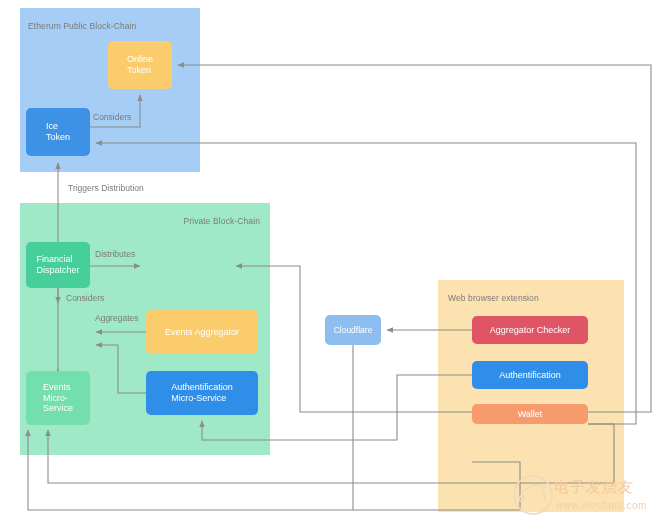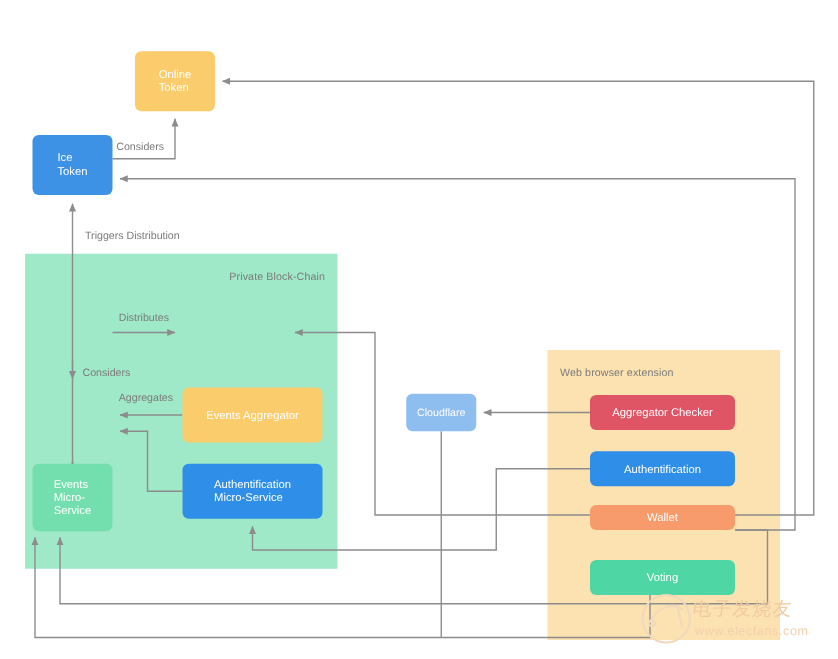--- a/index.html
+++ b/index.html
@@ -83,20 +83,23 @@
     position:absolute;left:0px;top:-4px;width:42px;height:42px;
   }
   svg.edges{position:absolute;left:0;top:0;width:670px;height:527px;
     pointer-events:none;overflow:visible;}
 </style>
 </head>
 <body>
 
 <div id="stage">
 
+  <div class="panel" id="panel-eth">
+    <div class="panel-title">Etherum Public Block-Chain</div>
+  </div>
 
   <div class="panel" id="panel-priv">
     <div class="panel-title">Private Block-Chain</div>
   </div>
 
   <div class="panel" id="panel-ext">
     <div class="panel-title">Web browser extension</div>
   </div>
 
   <svg class="edges" viewBox="0 0 670 527">
@@ -140,41 +143,42 @@
       <path d="M353,345 L353,510"></path>
     </g>
   </svg>
 
   <div class="node" id="n-online">Online
 Token</div>
 
   <div class="node" id="n-ice">Ice
 Token</div>
 
+  <div class="node" id="n-financial">Financial
+Dispatcher</div>
 
 
 
   <div class="node" id="n-eventsagg">Events Aggregator</div>
 
   <div class="node" id="n-eventsms">Events
 Micro-
 Service</div>
 
   <div class="node" id="n-authms">Authentification
 Micro-Service</div>
 
   <div class="node small" id="n-cloudflare">Cloudflare</div>
 
   <div class="node" id="n-jschecker">Aggregator Checker</div>
 
   <div class="node" id="n-auth">Authentification</div>
 
   <div class="node" id="n-wallet">Wallet</div>
 
-  <div class="node" id="n-voting">Voting</div>
 
   <div class="edge-label" id="lbl-considers-eth">Considers</div>
 
   <div class="edge-label" id="lbl-triggers">Triggers Distribution</div>
 
   <div class="edge-label" id="lbl-distributes">Distributes</div>
 
   <div class="edge-label" id="lbl-considers-priv">Considers</div>
 
   <div class="edge-label" id="lbl-aggregates">Aggregates</div>

